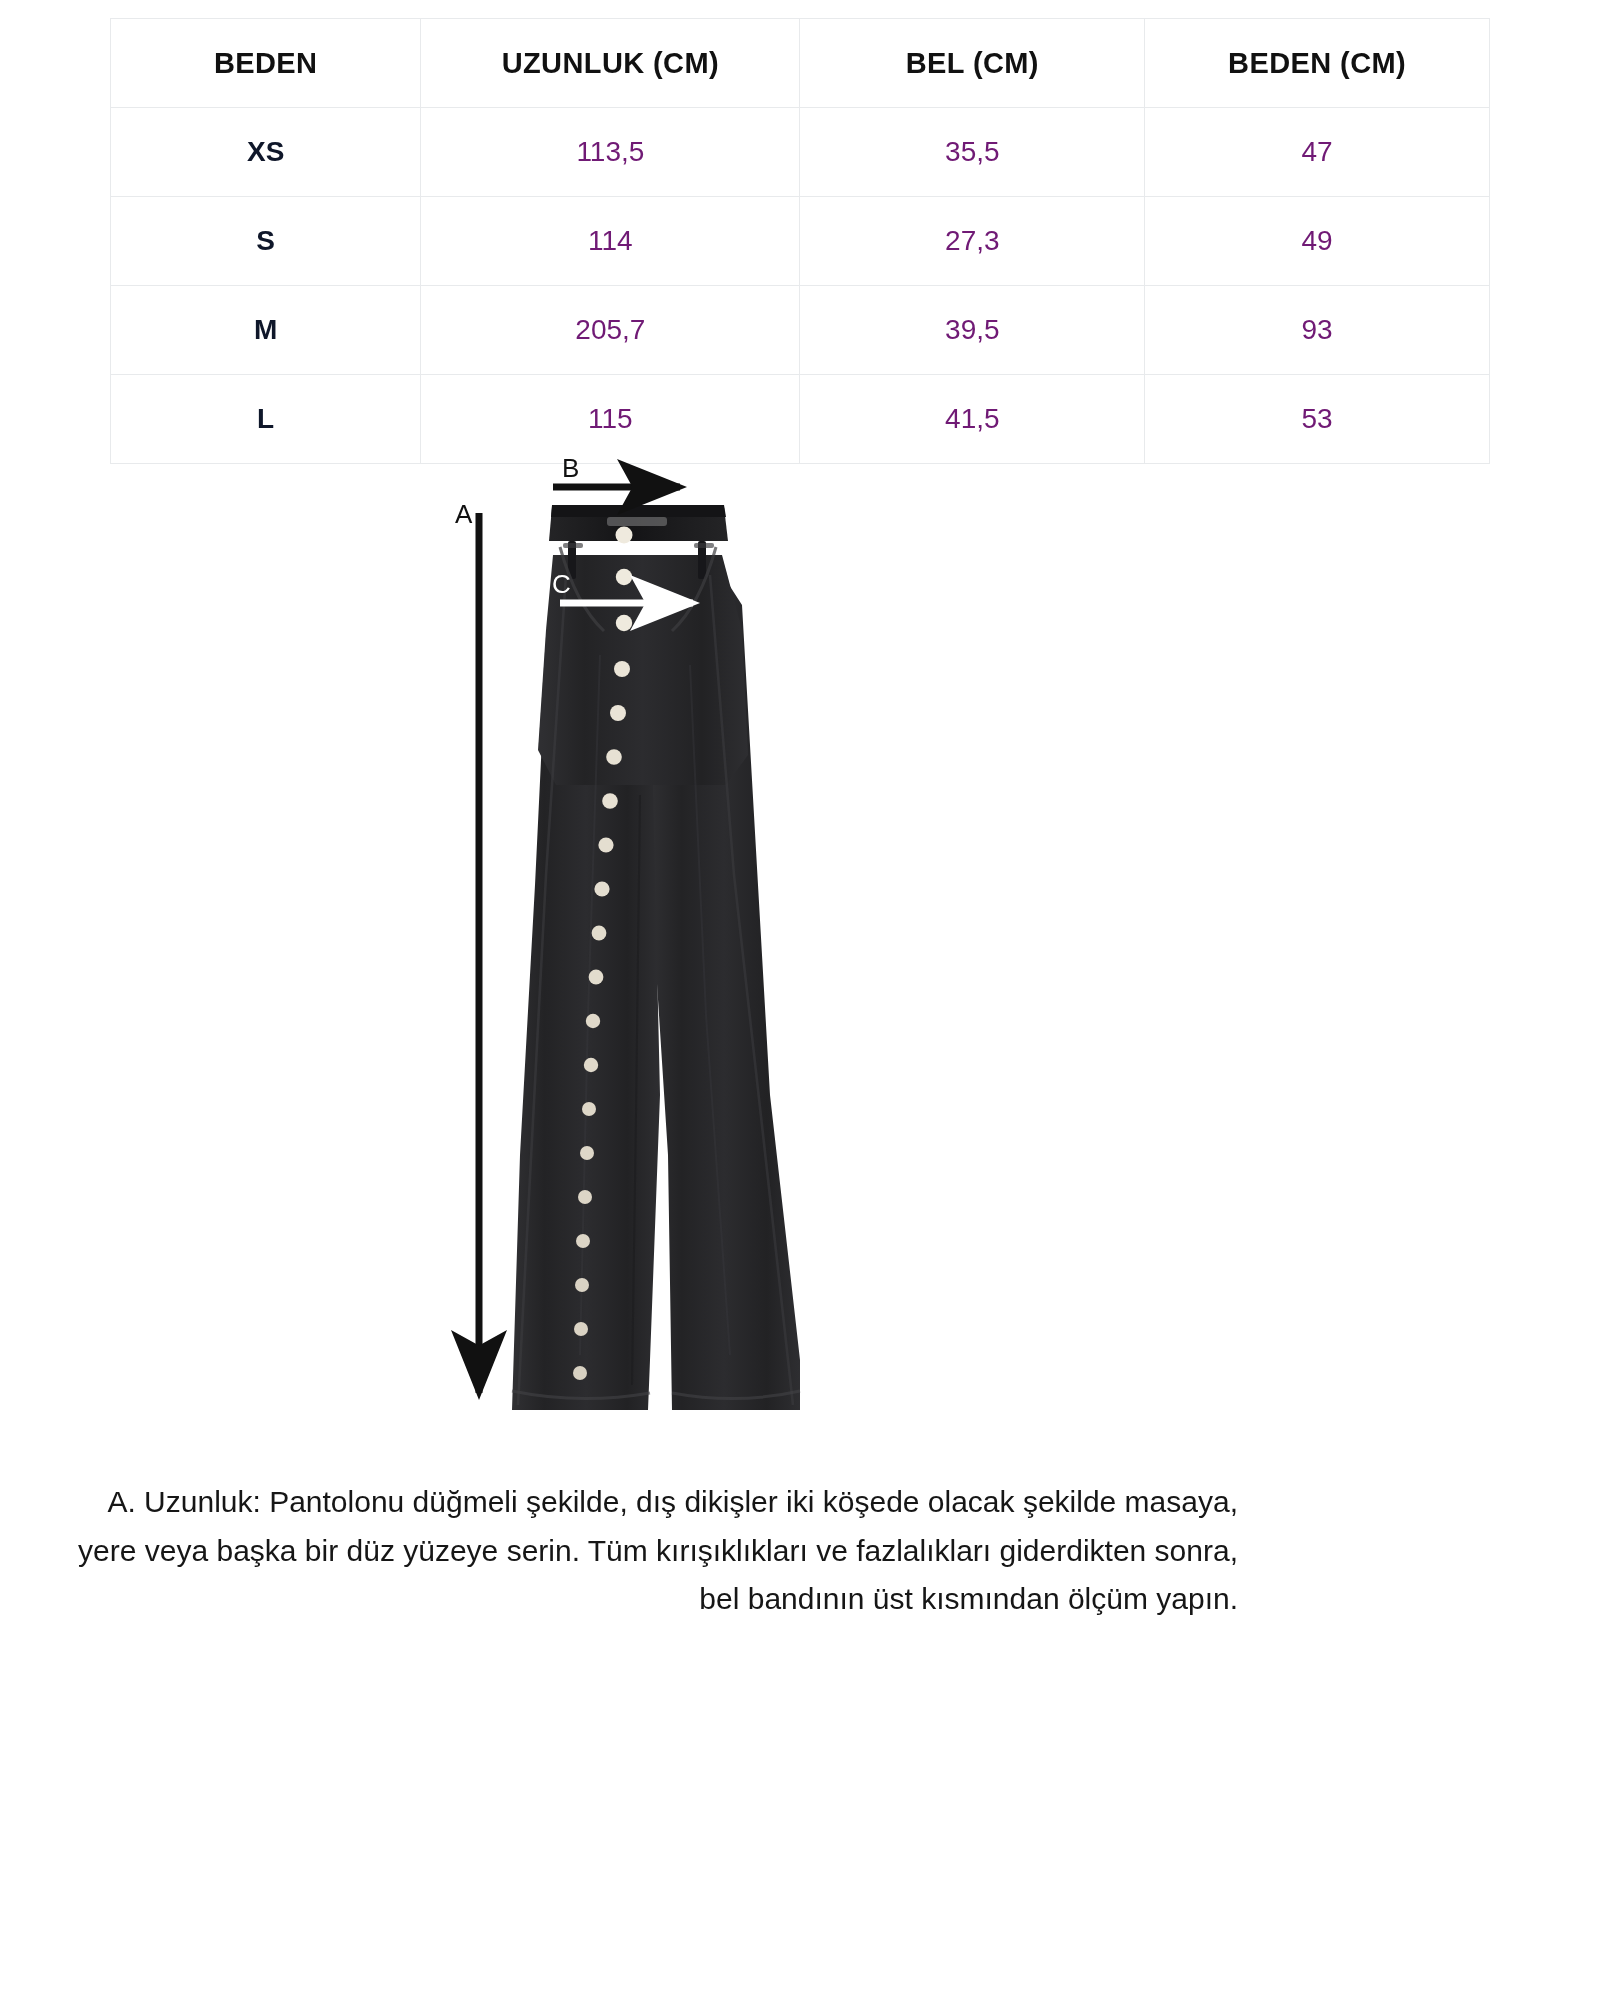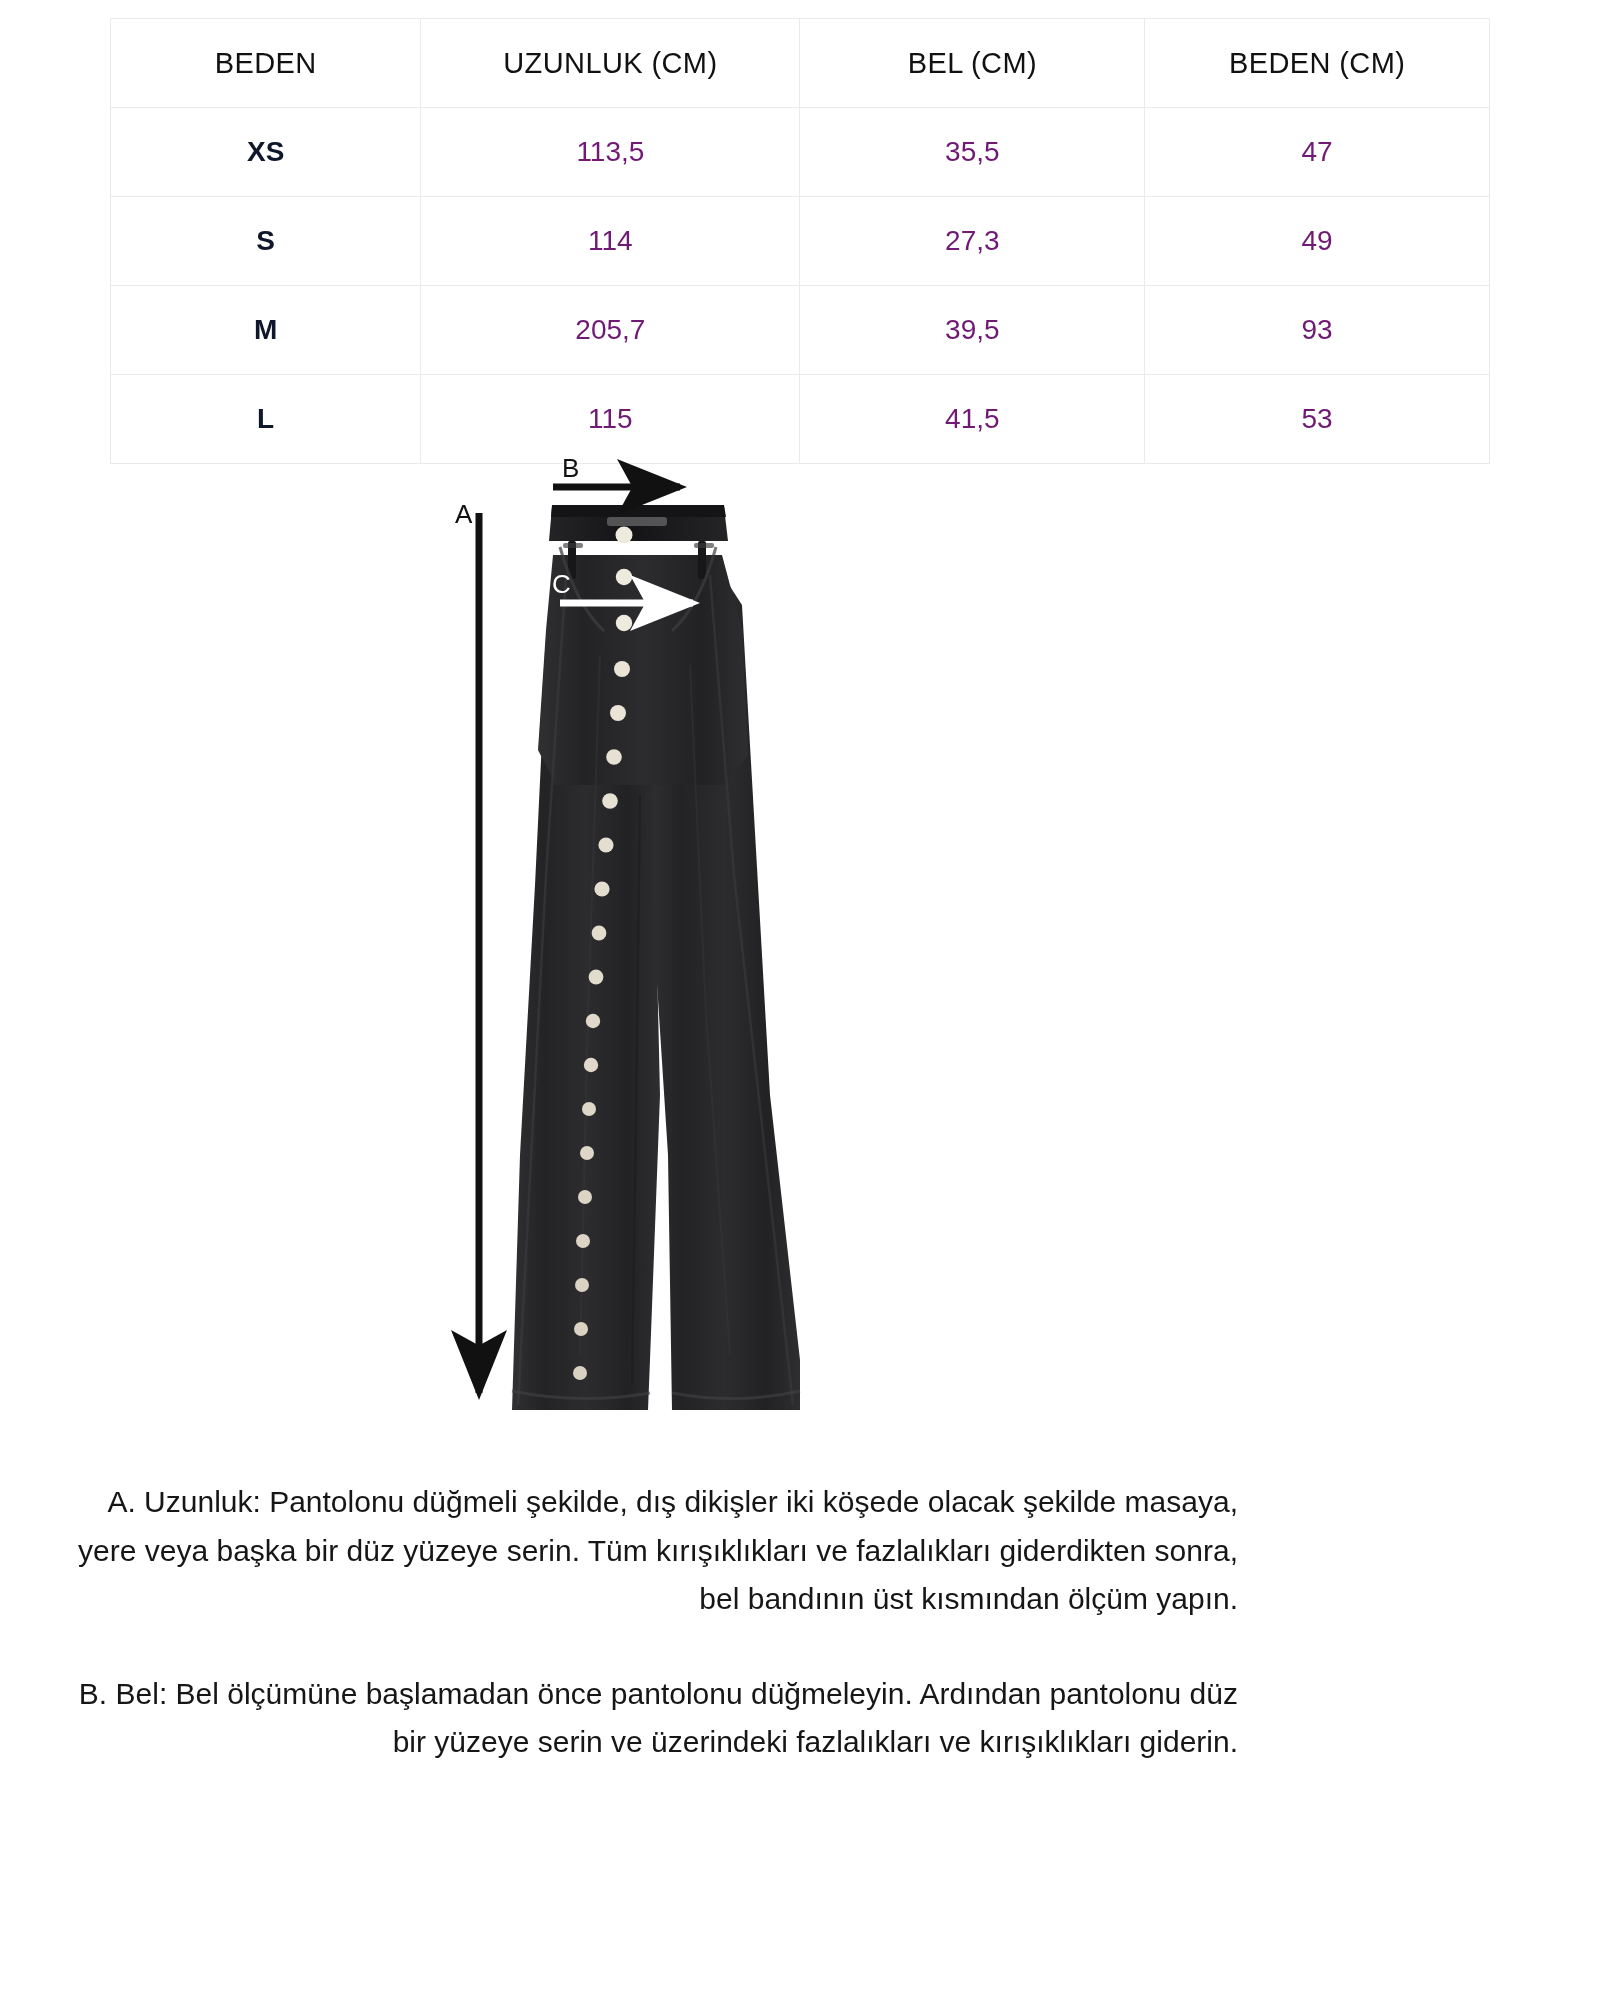--- a/index.html
+++ b/index.html
@@ -31,21 +31,21 @@
   table.size-table th,
   table.size-table td {
     border: 1px solid #e8eaec;
     text-align: center;
     vertical-align: middle;
     height: 88px;
     padding: 0;
   }
   table.size-table th {
     font-size: 29px;
-    font-weight: 400;
+    font-weight: 700;
     letter-spacing: 0.4px;
     color: #111;
   }
   table.size-table td.size-cell {
     font-size: 28px;
     font-weight: 700;
     color: #0f172a;
   }
   table.size-table td.val-cell {
     font-size: 28px;
@@ -226,14 +226,13 @@
 
     <g>
       <line x1="560" y1="148" x2="693" y2="148" stroke="#ffffff" stroke-width="7" marker-end="url(#arrowLight)"></line>
       <text x="552" y="138" font-family="Liberation Sans, sans-serif" font-size="26" fill="#ffffff">C</text>
     </g>
   </svg>
 </div>
 
 <div class="instructions">
   <p>A. Uzunluk: Pantolonu düğmeli şekilde, dış dikişler iki köşede olacak şekilde masaya, yere veya başka bir düz yüzeye serin. Tüm kırışıklıkları ve fazlalıkları giderdikten sonra, bel bandının üst kısmından ölçüm yapın.</p>
-  <p>B. Bel: Bel ölçümüne başlamadan önce pantolonu düğmeleyin. Ardından pantolonu düz bir yüzeye serin ve üzerindeki fazlalıkları ve kırışıklıkları giderin.</p>
 </div>
 
 </body></html>

